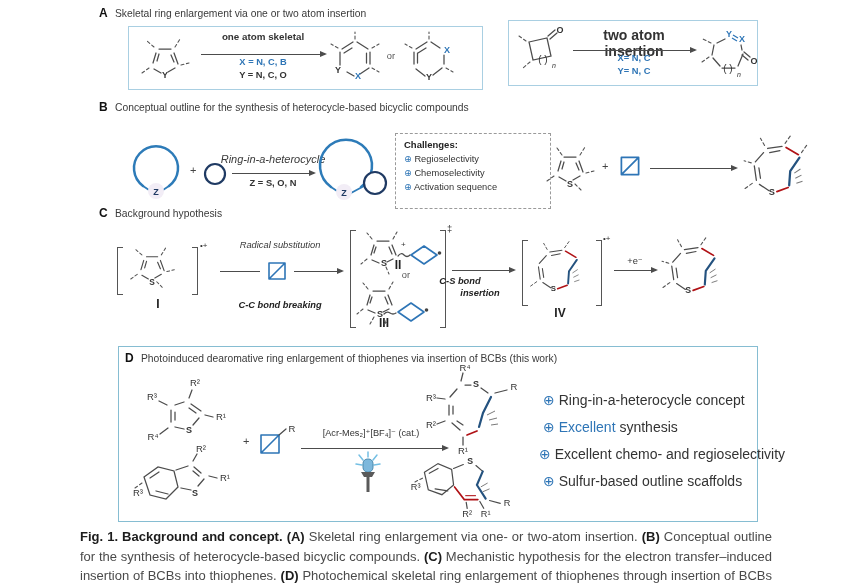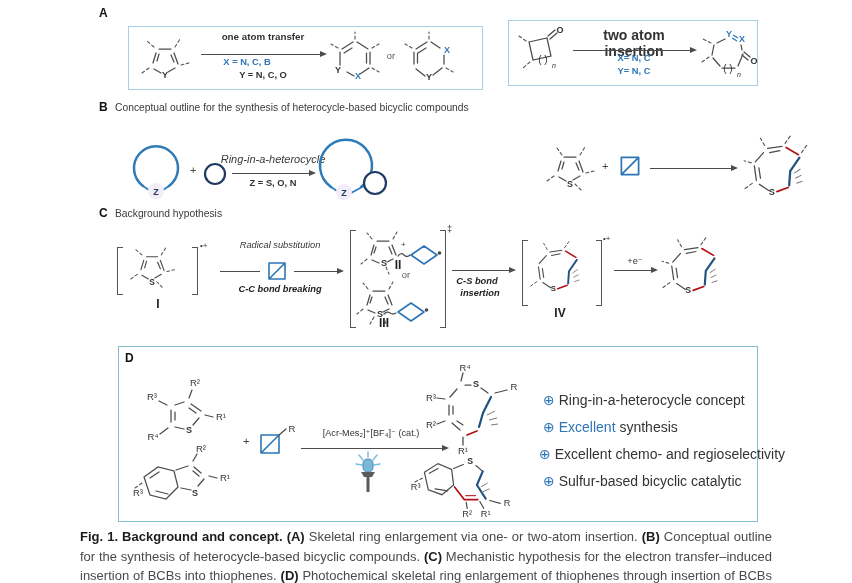--- a/index.html
+++ b/index.html
@@ -41,31 +41,32 @@
   .cap .b{color:#1c1c1c}
   .bullet{font-size:14px;color:#333;white-space:nowrap}
   .bullet .ic{color:#2e75b6;margin-right:4px}
 </style>
 </head>
 <body>
 
 <div class="fig">
 
   <span class="abs pl" style="left:99px;top:6px">A</span>
+  <span class="abs t" style="left:115px;top:8px">Skeletal ring enlargement via one or two atom insertion</span>
 
   <div class="abs box" style="left:128px;top:26px;width:353px;height:62px">
     <svg class="abs" style="left:8px;top:5px" width="56" height="52" viewBox="0 0 56 52">
       <path class="sk" d="M31,40 L38,36 M41,32 L37,21 M34,17 L22,17 M19,21 L16,31 M17,37 L24,41"></path>
       <path class="sk" d="M37,30 L34,23 M22,22 L20,29"></path>
       <path class="skd" d="M38,15 L43,7 M44,33 L52,31 M12,36 L5,41 M17,15 L10,9"></path>
       <text class="at" x="28" y="46" text-anchor="middle">Y</text>
     </svg>
-    <span class="abs b c" style="left:72px;top:4px;width:124px;font-size:9.8px;color:#333">one atom transfer</span>
+    <span class="abs b c" style="left:72px;top:4px;width:124px;font-size:9.8px;color:#333">one atom skeletal</span>
     <div class="abs arr" style="left:72px;top:27px;width:124px"></div>
-    <span class="abs b c blue s9" style="left:56px;top:30px;width:124px">X = N, C, B</span>
+    <span class="abs b c blue s9" style="left:72px;top:30px;width:124px">X = N, C, B</span>
     <span class="abs b c s9" style="left:72px;top:43px;width:124px;color:#333">Y = N, C, O</span>
     <svg class="abs" style="left:198px;top:2px" width="56" height="56" viewBox="0 0 56 56">
       <path class="sk" d="M30,13 L41,20 M43,23 L43,35 M42,39 L33,45 M27,47 L20,43 M13,36 L13,23 M15,20 L26,13"></path>
       <path class="sk" d="M39.5,24 L39.5,34 M17,24 L25,19"></path>
       <path class="skd" d="M28,10 L28,3 M45,19 L52,15 M11,19 L4,15 M45,39 L52,43"></path>
       <text class="atb" x="31" y="50" text-anchor="middle">X</text>
       <text class="at" x="11" y="44" text-anchor="middle">Y</text>
     </svg>
     <span class="abs s9 c" style="left:252px;top:24px;width:20px;color:#555">or</span>
     <svg class="abs" style="left:272px;top:2px" width="56" height="56" viewBox="0 0 56 56">
@@ -120,20 +121,26 @@
   <div class="abs arr" style="left:232px;top:173px;width:82px"></div>
   <span class="abs b c s9" style="left:232px;top:178px;width:82px;color:#333">Z = S, O, N</span>
   <svg class="abs" style="left:314px;top:136px" width="80" height="72" viewBox="0 0 80 72">
     <path class="ring" d="M17,51 A26,26 0 1 1 47,51"></path>
     <path class="ring" style="stroke-width:1.8" d="M17,51 L23,55 M37,57 L50,50"></path>
     <circle class="ringd" cx="61" cy="47" r="11"></circle>
     <circle cx="30" cy="56" r="8" fill="#f2edf6"></circle>
     <text class="atn" x="30" y="59.5" text-anchor="middle">Z</text>
   </svg>
 
+  <div class="abs dbox" style="left:395px;top:133px;width:138px;height:66px;padding:4px 8px">
+    <div class="chl b" style="font-size:9.5px;color:#222">Challenges:</div>
+    <div class="chl"><span class="ic blue">⊕</span> <span>Regioselectivity</span></div>
+    <div class="chl"><span class="ic blue">⊕</span> <span>Chemoselectivity</span></div>
+    <div class="chl"><span class="ic blue">⊕</span> <span>Activation sequence</span></div>
+  </div>
 
   <svg class="abs" style="left:542px;top:140px" width="58" height="54" viewBox="0 0 58 54">
     <path class="sk" d="M31,40 L38,36 M41,32 L37,21 M34,17 L22,17 M19,21 L16,31 M17,37 L24,41"></path>
     <path class="sk" d="M37,30 L34,23 M22,22 L20,29"></path>
     <path class="skd" d="M38,15 L43,7 M20,15 L15,8 M44,33 L52,31 M12,36 L5,41 M33,44 L39,50"></path>
     <text class="at" x="28" y="47" text-anchor="middle">S</text>
   </svg>
   <span class="abs" style="left:602px;top:160px;font-size:11px;color:#444">+</span>
   <svg class="abs" style="left:616px;top:152px" width="28" height="28" viewBox="0 0 26 26">
     <path class="skb" d="M5,5 H21 V21 H5 Z M5,21 L21,5"></path>
@@ -162,21 +169,21 @@
   <div class="abs brk br" style="left:192px;top:247px;height:46px"></div>
   <span class="abs s8" style="left:200px;top:241px;color:#333">•+</span>
   <span class="abs b c s10" style="left:148px;top:297px;width:20px;color:#222">I</span>
 
   <div class="abs line" style="left:220px;top:271px;width:40px"></div>
   <svg class="abs" style="left:264px;top:258px" width="26" height="26" viewBox="0 0 26 26">
     <path class="skb" d="M5,5 H21 V21 H5 Z M5,21 L21,5"></path>
   </svg>
   <div class="abs arr" style="left:294px;top:271px;width:48px"></div>
   <span class="abs i c s9" style="left:212px;top:240px;width:136px;color:#3a3a3a">Radical substitution</span>
-  <span class="abs b i c s9" style="left:212px;top:284px;width:136px;color:#222">C-C bond breaking</span>
+  <span class="abs b i c s9" style="left:212px;top:300px;width:136px;color:#222">C-C bond breaking</span>
 
   <div class="abs brk bl" style="left:350px;top:230px;height:96px"></div>
   <svg class="abs" style="left:358px;top:226px" width="88" height="52" viewBox="0 0 88 52">
     <path class="sk" d="M29,36 L35,33 M38,29 L34,19 M31,15 L19,15 M16,19 L13,29 M14,34 L21,37"></path>
     <path class="sk" d="M34,28 L31,21 M18,21 L16,27"></path>
     <path class="skd" d="M35,13 L39,6 M14,13 L9,7 M9,33 L3,38 M28,41 L31,48"></path>
     <path class="sk" d="M40,30 q3,-4 6,-1 q3,3 6,0"></path>
     <path class="skb" d="M53,29 L66,20 L79,29 L66,38 Z"></path>
     <circle cx="81.5" cy="27" r="1.8" fill="#444"></circle>
     <text x="43" y="21" font-size="8" fill="#333">+</text>
@@ -192,21 +199,21 @@
     <path class="skb" d="M44,36 L57,27 L70,36 L57,45 Z"></path>
     <circle cx="72.5" cy="34" r="1.8" fill="#444"></circle>
     <text x="29" y="49" font-size="8" fill="#333">+</text>
     <text class="at" x="26" y="41" text-anchor="middle">S</text>
   </svg>
   <span class="abs b c s10" style="left:372px;top:316px;width:24px;color:#222">III</span>
   <div class="abs brk br" style="left:440px;top:230px;height:96px"></div>
   <span class="abs s9" style="left:447px;top:224px;color:#333">‡</span>
 
   <div class="abs arr" style="left:452px;top:270px;width:62px"></div>
-  <span class="abs b i c s9" style="left:441px;top:276px;width:72px;color:#222">C-S bond</span>
+  <span class="abs b i c s9" style="left:424px;top:276px;width:72px;color:#222">C-S bond</span>
   <span class="abs b i c s9" style="left:444px;top:288px;width:72px;color:#222">insertion</span>
 
   <div class="abs brk bl" style="left:522px;top:240px;height:64px"></div>
   <svg class="abs" style="left:528px;top:238px" width="68" height="63" viewBox="0 0 78 72">
     <path class="sk" d="M26,57 L17,51 M14,47 L12,33 M13,29 L21,20 M25,16 L39,14"></path>
     <path class="sk" d="M18,45 L16.5,35 M27,20 L37,18"></path>
     <path class="skd" d="M10,50 L3,55 M22,13 L18,6 M42,11 L47,4"></path>
     <path class="skr" d="M43,15 L55,22 M34,58 L45,54"></path>
     <path class="skb2" d="M56,25 L47,38 L46,52"></path>
     <path class="skh" d="M51,40 L57,36 M52,45 L58,42 M53,50 L59,48"></path>
@@ -224,20 +231,21 @@
     <path class="sk" d="M18,45 L16.5,35 M27,20 L37,18"></path>
     <path class="skd" d="M10,50 L3,55 M9,30 L2,28 M22,13 L18,6 M42,11 L47,4"></path>
     <path class="skr" d="M43,15 L55,22 M34,58 L45,54"></path>
     <path class="skb2" d="M56,25 L47,38 L46,52"></path>
     <path class="skh" d="M51,40 L57,36 M52,45 L58,42 M53,50 L59,48"></path>
     <text class="at" x="29" y="61" text-anchor="middle">S</text>
   </svg>
 
   <div class="abs dpbox" style="left:118px;top:346px;width:638px;height:174px">
     <span class="abs pl" style="left:6px;top:4px">D</span>
+    <span class="abs t" style="left:22px;top:6px">Photoinduced dearomative ring enlargement of thiophenes via insertion of BCBs (this work)</span>
 
     <svg class="abs" style="left:12px;top:22px" width="110" height="84" viewBox="0 0 110 84">
       <path class="sk" d="M62,56 L68,49 M70,42 L60,35 M53,33 L44,36 M40,41 L40,53 M44,58 L53,60"></path>
       <path class="sk" d="M65,44 L58,39 M44,43 L44,51"></path>
       <path class="sk" d="M58,29 L61,21 M36,36 L28,32 M37,59 L29,65 M74,46 L82,48"></path>
       <text class="at" x="58" y="64" text-anchor="middle">S</text>
       <text class="atr" x="64" y="17" text-anchor="middle">R²</text>
       <text class="atr" x="21" y="31" text-anchor="middle">R³</text>
       <text class="atr" x="22" y="71" text-anchor="middle">R⁴</text>
       <text class="atr" x="90" y="51" text-anchor="middle">R¹</text>
@@ -301,21 +309,21 @@
       <text class="at" x="63" y="15" text-anchor="middle">S</text>
       <text class="atr" x="7" y="42" text-anchor="middle">R³</text>
       <text class="atr" x="101" y="59" text-anchor="middle">R</text>
       <text class="atr" x="60" y="70" text-anchor="middle">R²</text>
       <text class="atr" x="79" y="70" text-anchor="middle">R¹</text>
     </svg>
 
     <div class="abs bullet" style="left:424px;top:45px"><span class="ic">⊕</span><span class="blue"></span><span>Ring-in-a-heterocycle concept</span></div>
     <div class="abs bullet" style="left:424px;top:72px"><span class="ic">⊕</span><span class="blue">Excellent</span><span> synthesis</span></div>
     <div class="abs bullet" style="left:420px;top:99px"><span class="ic">⊕</span><span class="blue"></span><span>Excellent chemo- and regioselectivity</span></div>
-    <div class="abs bullet" style="left:424px;top:126px"><span class="ic">⊕</span><span class="blue"></span><span>Sulfur-based bicyclic catalytic</span></div>
+    <div class="abs bullet" style="left:424px;top:126px"><span class="ic">⊕</span><span class="blue"></span><span>Sulfur-based outline scaffolds</span></div>
   </div>
 
   <p class="abs cap" style="left:80px;top:527px;width:692px;margin:0">
     <span class="b">Fig. 1. Background and concept.</span>
     <span class="b">(A)</span><span> Skeletal ring enlargement via one- or two-atom insertion. </span><span class="b">(B)</span><span> Conceptual outline for the synthesis of heterocycle-based bicyclic compounds. </span><span class="b">(C)</span><span> Mechanistic hypothesis for the electron transfer–induced insertion of BCBs into thiophenes. </span><span class="b">(D)</span><span> Photochemical skeletal ring enlargement of thiophenes through insertion of BCBs (this work). cat., catalytic.</span>
   </p>
 
 </div>
 
 </body></html>

